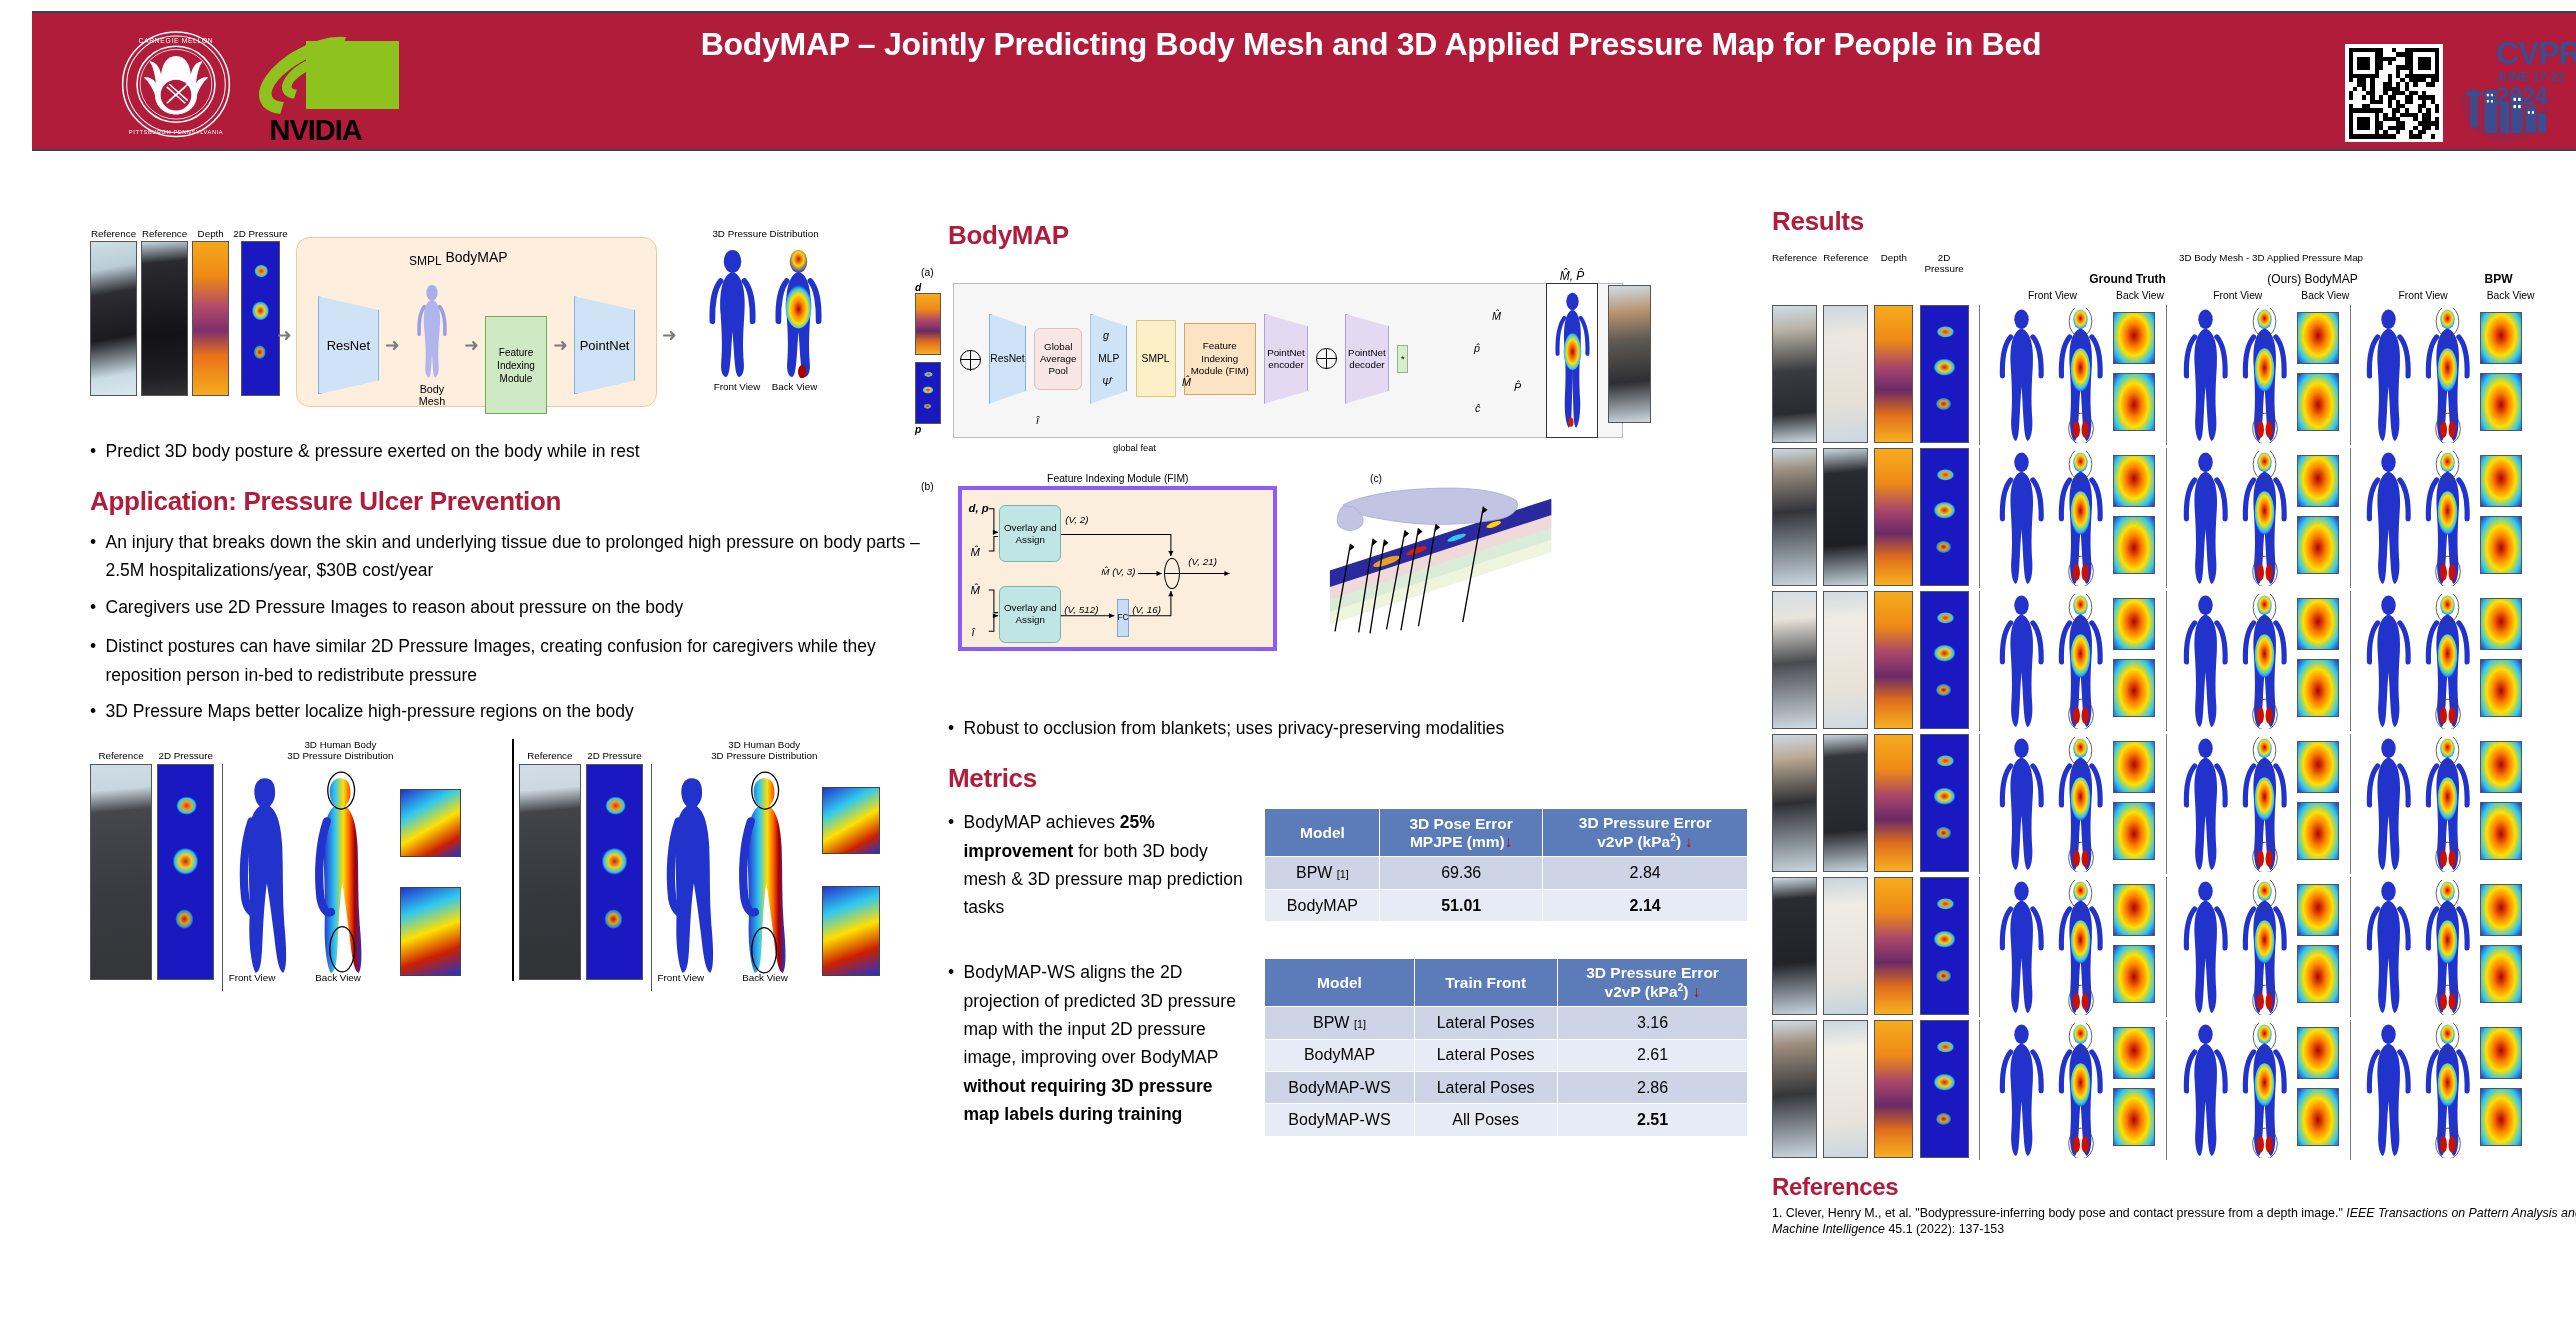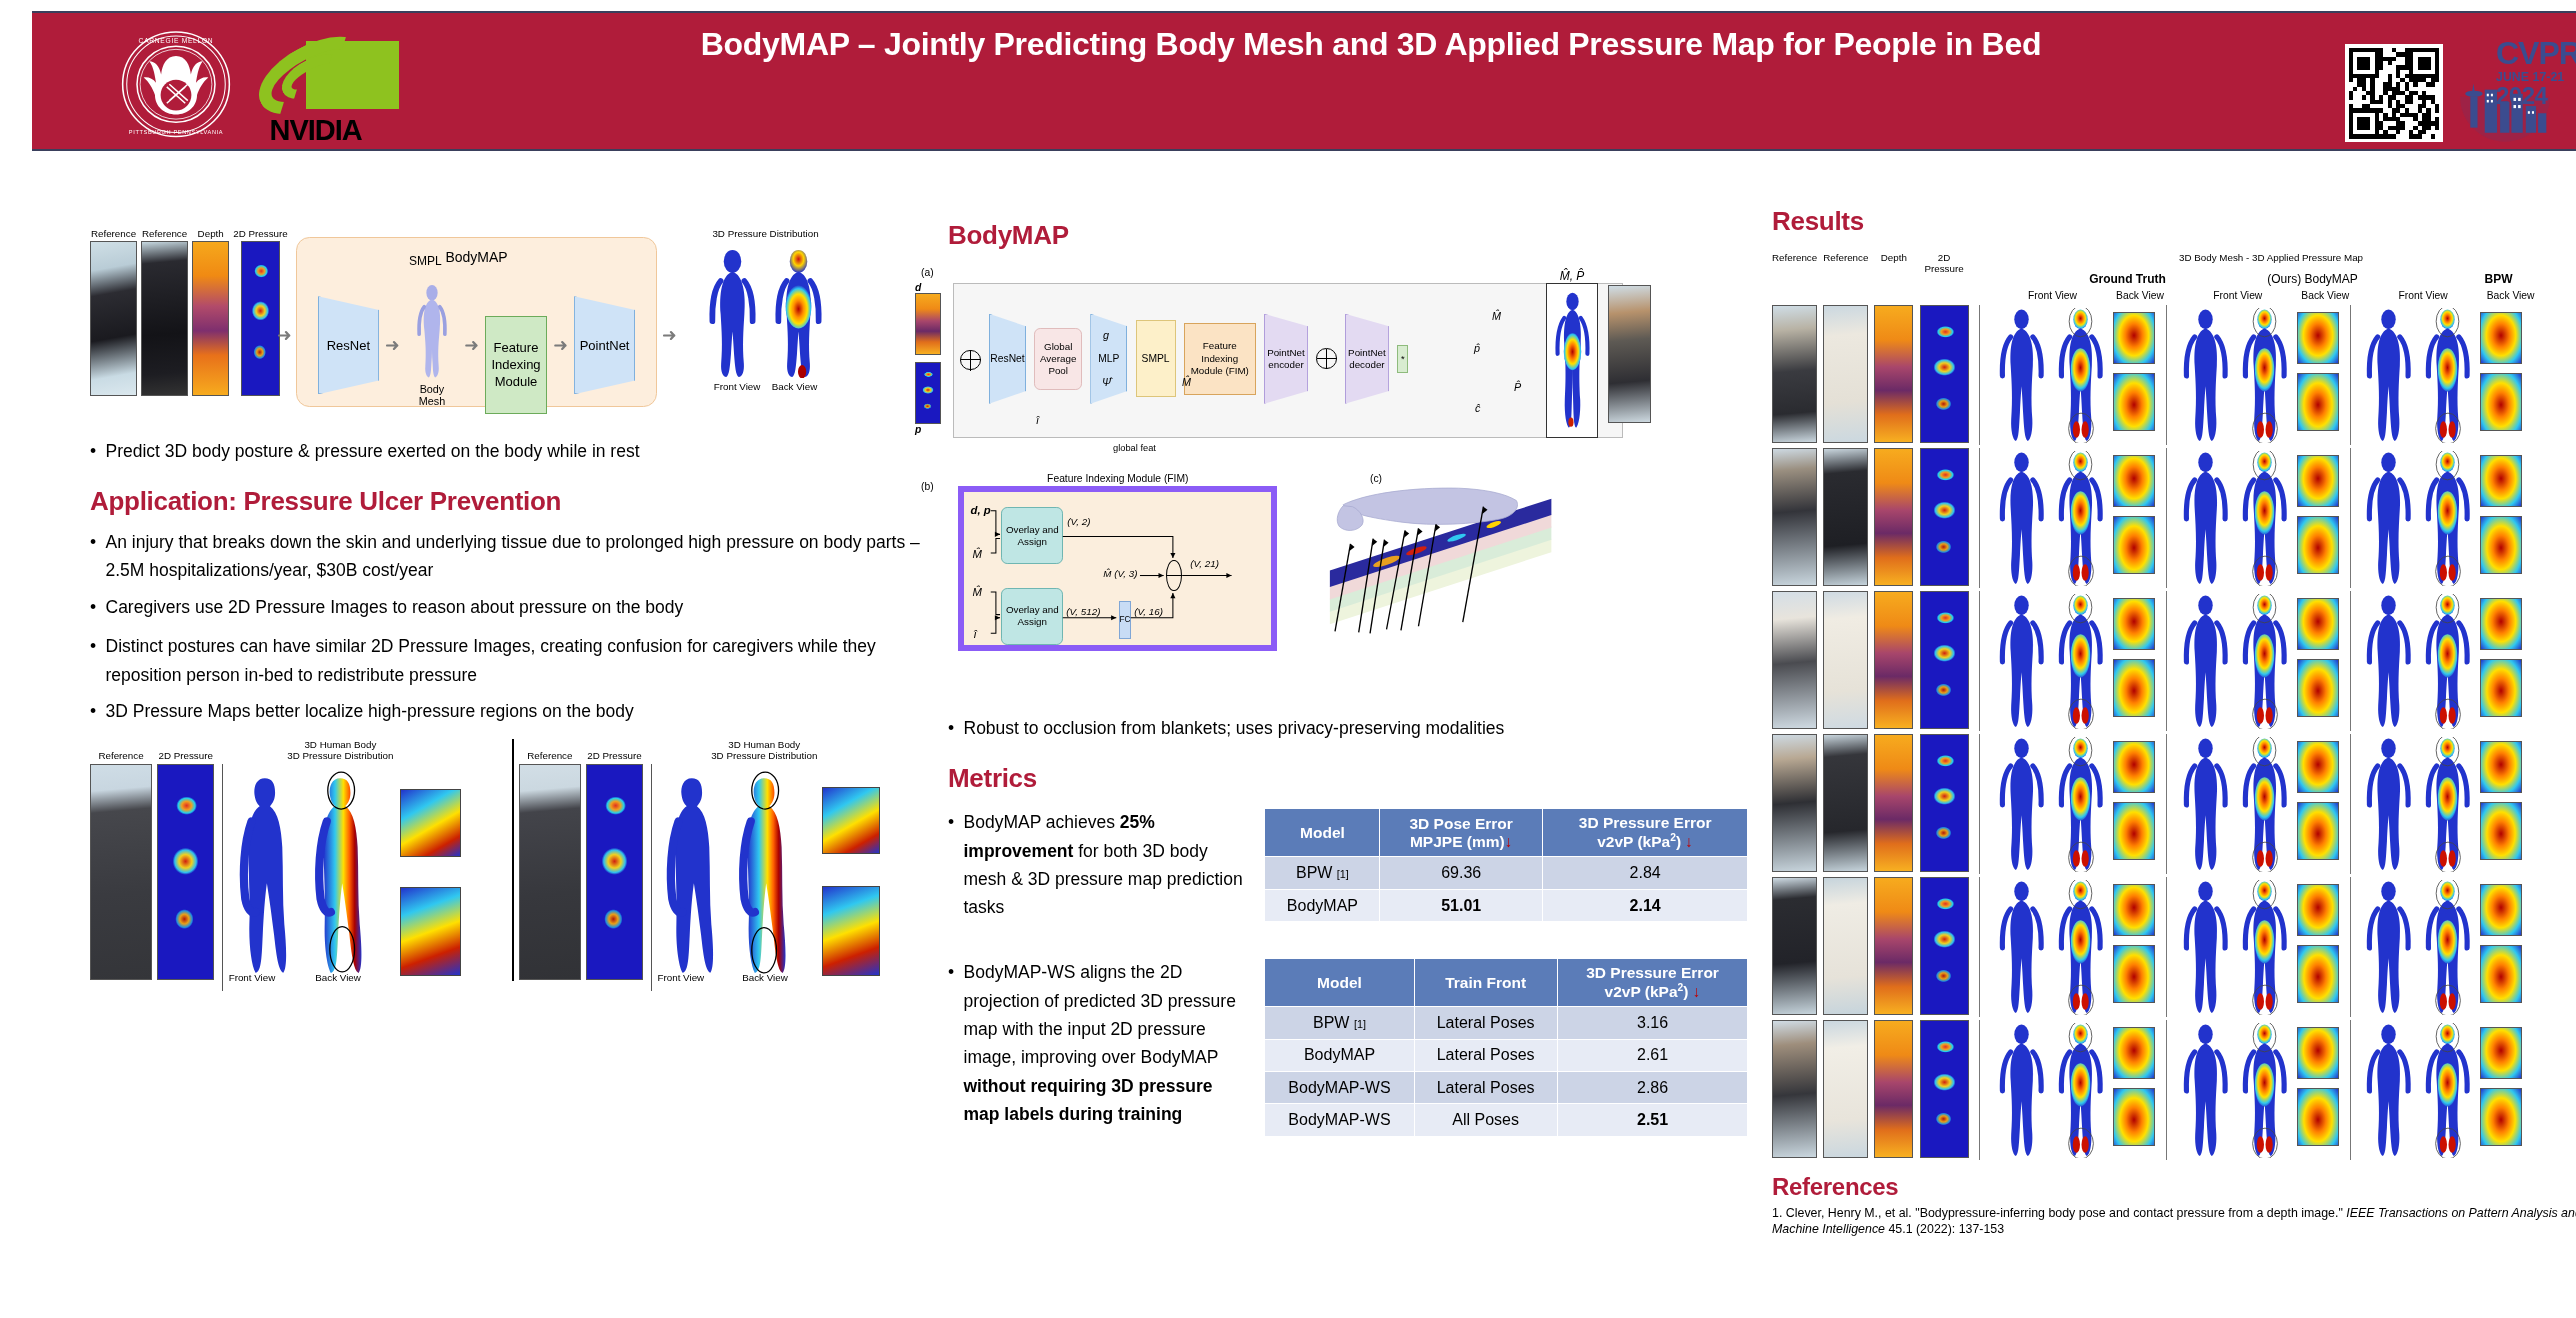--- a/index.html
+++ b/index.html
@@ -70,21 +70,21 @@
       radial-gradient(ellipse 26% 7% at 50% 45%, #d02010 0%, #f0d020 45%, #30c0f0 75%, transparent 90%),
       radial-gradient(ellipse 18% 5% at 48% 72%, #b01808 0%, #e8a018 45%, #2090e0 78%, transparent 92%),
       #1a18c0; }
   .grad-depth2 { background:linear-gradient(180deg,#f7ab1e 0%,#ef8a16 25%,#a8466b 45%,#6b2a66 62%,#e06e1b 80%,#f8b021 100%); }
 
   .archbox { background:#fdeedd; border:1px solid #f0c79a; border-radius:13.4px; }
   .trapL { width:61px; height:98px; background:#cfe3f7; border:1px solid #7fb0dd;
            clip-path:polygon(0 0,100% 14%,100% 86%,0 100%); display:flex;
            align-items:center; justify-content:center; font-size:13px; }
   .greenbox { width:62px; height:98px; background:#cfe9c5; border:1px solid #6cab5a;
-              display:flex; align-items:center; justify-content:flex-start; font-size:13px;
+              display:flex; align-items:center; justify-content:flex-start; font-size:10px;
               text-align:center; line-height:1.3;margin-top:40px; }
   .arw { font-size:17.5px; color:#7b7b7b; }
 
   
   table.mt { border-collapse:collapse; width:100%; font-size:15.5px; }
   table.mt th { background:#5b7cb8; color:#fff; font-weight:bold; text-align:center;
                 padding:5.2px 3.1px; font-size:15.5px; line-height:1.15; border:1px solid #fff; }
   table.mt td { text-align:center; padding:6.7px 3.1px; border:1px solid #fff; font-size:16px;}
   table.mt tr.r-odd td { background:#ccd4e6; }
   table.mt tr.r-even td { background:#e7ebf5; }
@@ -943,21 +943,21 @@
       <div class="thumb" style="width:43px;height:138px;background:linear-gradient(175deg,#cfdde6 0%,#b7926c 20%,#5e5a54 40%,#2e2e33 70%,#cdd9e0 100%);"></div>
     </div>
   </div>
 
   <div style="position:relative;height:227px;margin-top:5.2px;">
     <div style="position:absolute;left:-27px;top:-3.1px;font-size:10.3px;">(b)</div>
     <div style="position:absolute;left:422px;top:-11.3px;font-size:10.3px;">(c)</div>
 
     <div style="position:absolute;left:10.3px;top:-11.3px;width:319px;text-align:center;font-size:10.3px;">Feature Indexing Module (FIM)</div>
 
-    <div style="position:absolute;left:10.3px;top:2.1px;width:319px;height:165px;background:#fbeedd;border:6px solid #8b5cf6;">
+    <div style="position:absolute;left:10.3px;top:2.1px;width:319px;height:165px;background:#fbeedd;border:4px solid #8b5cf6;">
 
       <div style="position:absolute;left:6.2px;top:12.4px;font-size:11.3px;font-weight:bold;font-style:italic;">d, p</div>
       <div style="position:absolute;left:8.2px;top:56px;font-size:11.3px;font-style:italic;">M̂</div>
 
       <div style="position:absolute;left:37px;top:15.5px;width:62px;height:57px;background:#bfe6e4;border:0.5px solid #6fb6b2;border-radius:6.2px;
                   display:flex;align-items:center;justify-content:center;text-align:center;font-size:9.8px;line-height:1.25;">
         <span><span>Overlay and</span><br>
         <span>Assign</span></span>
       </div>
 

